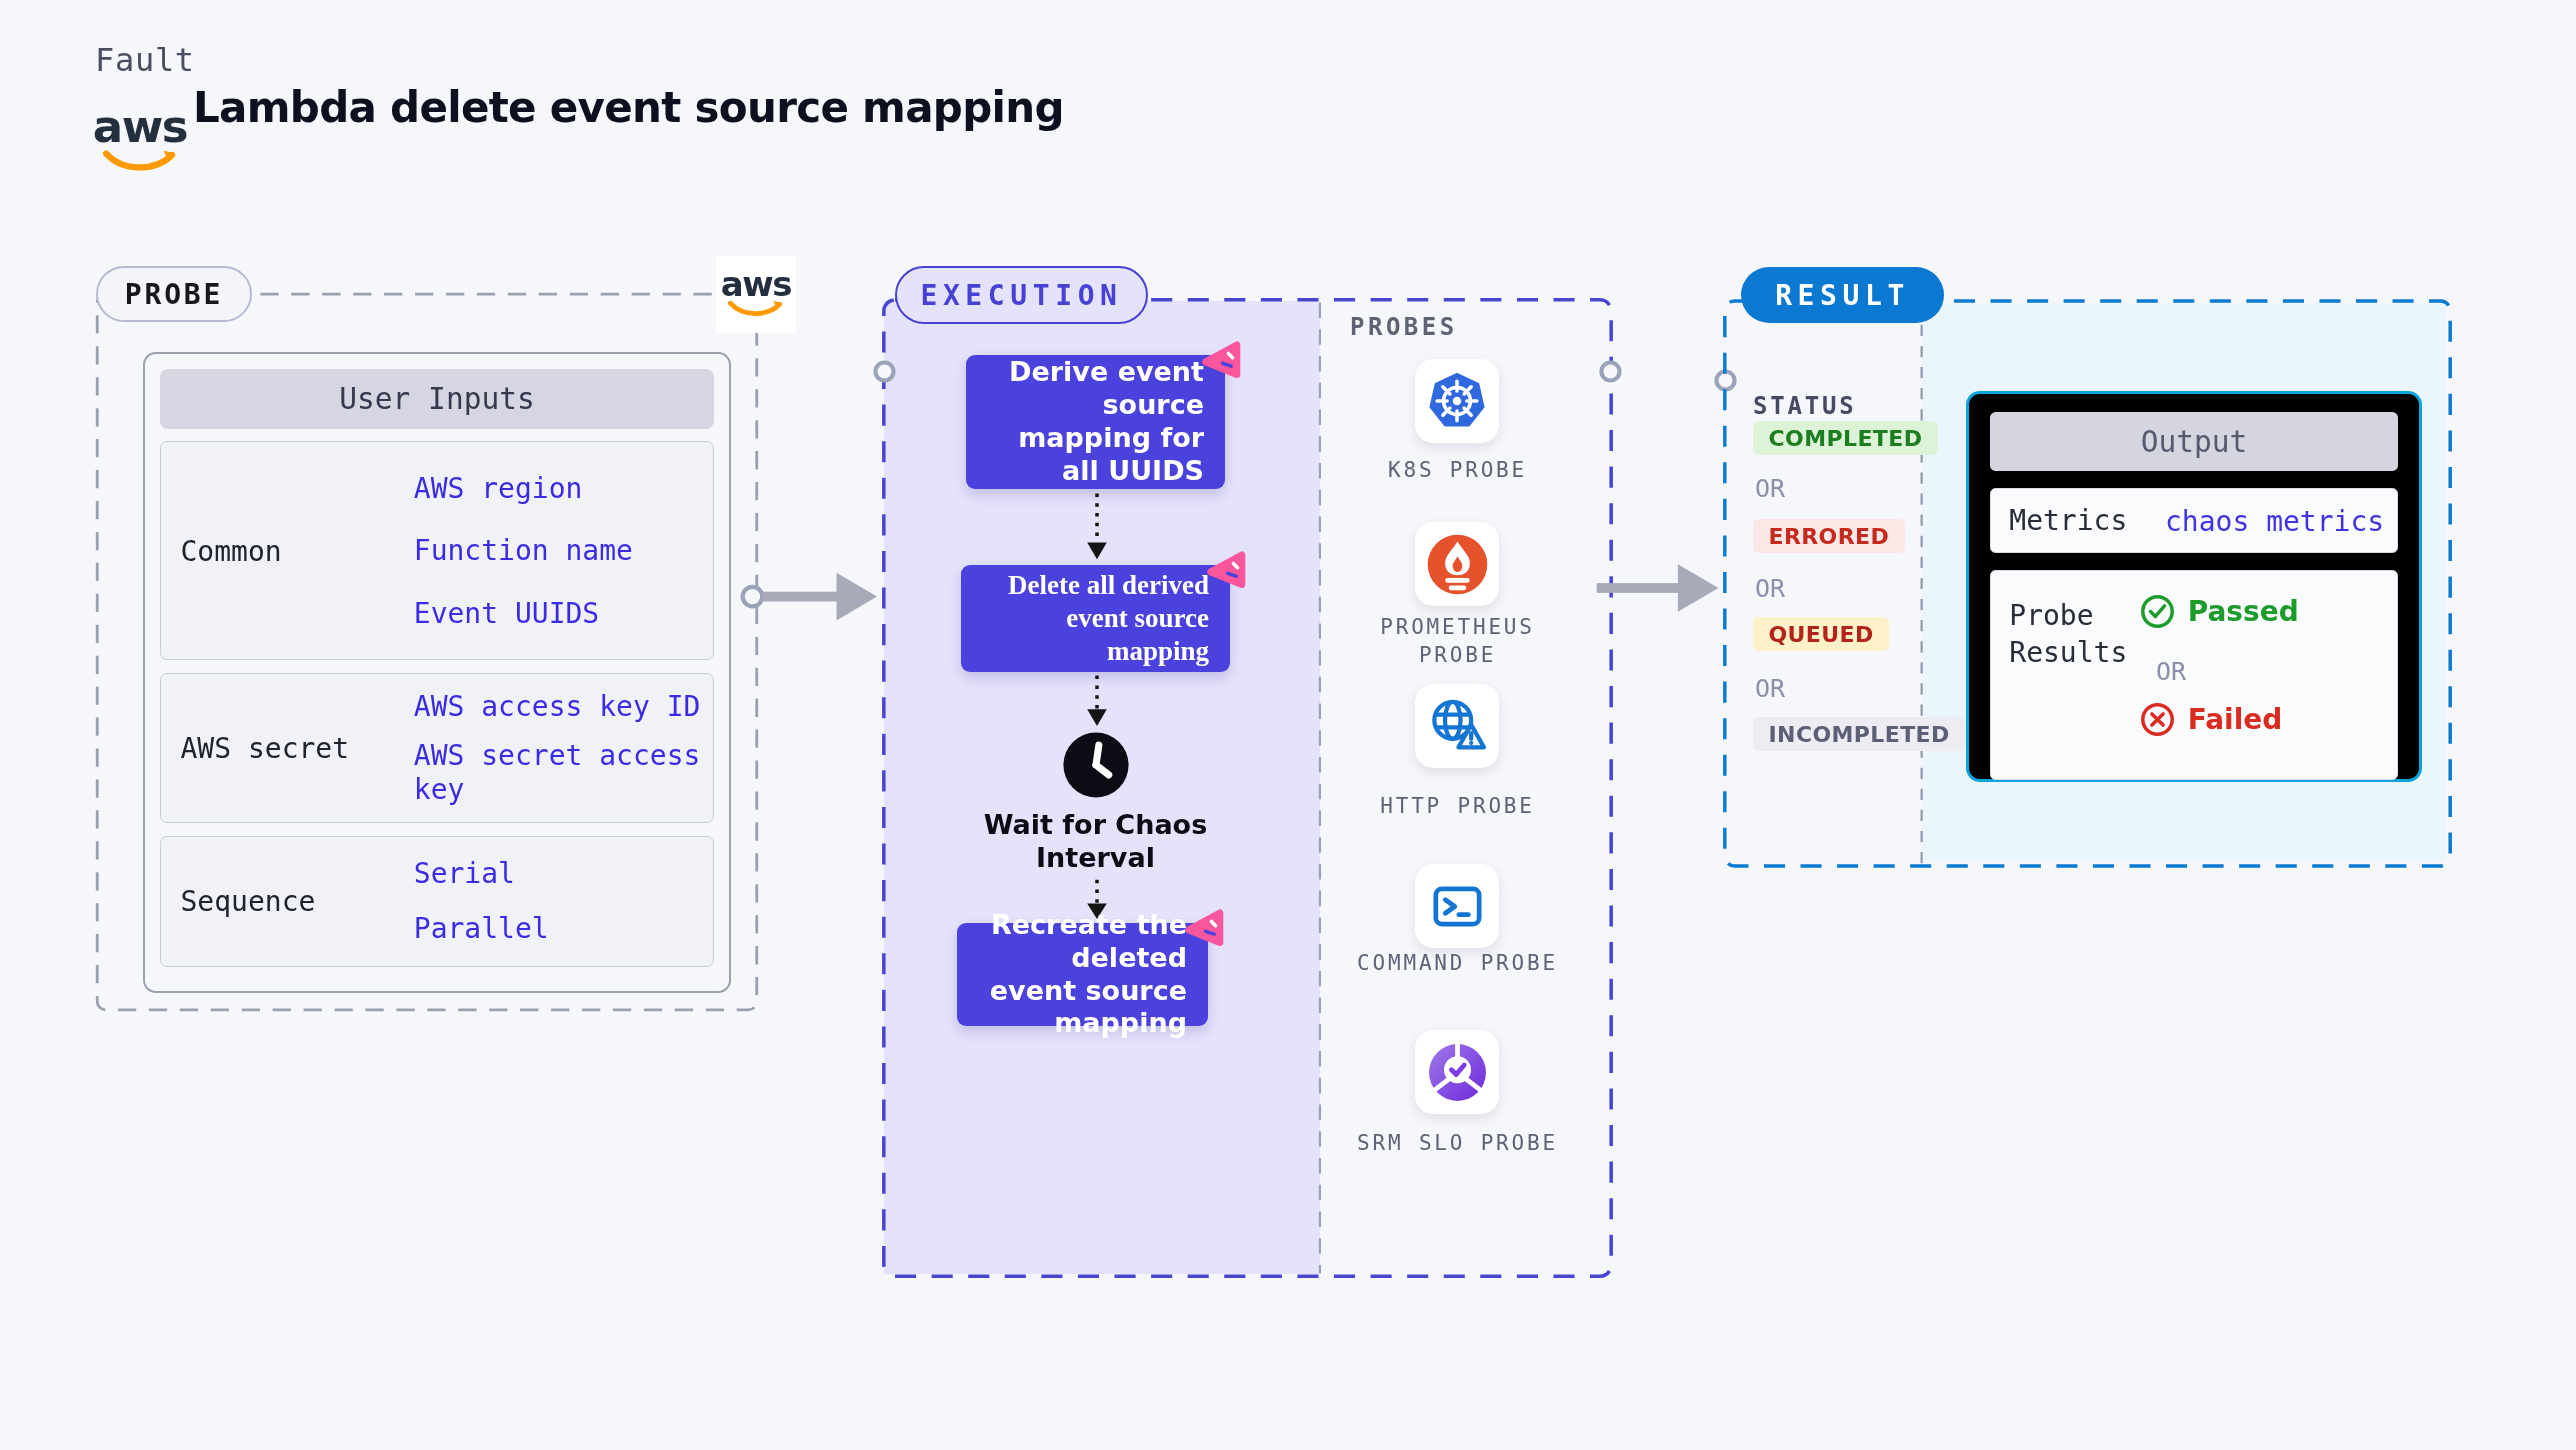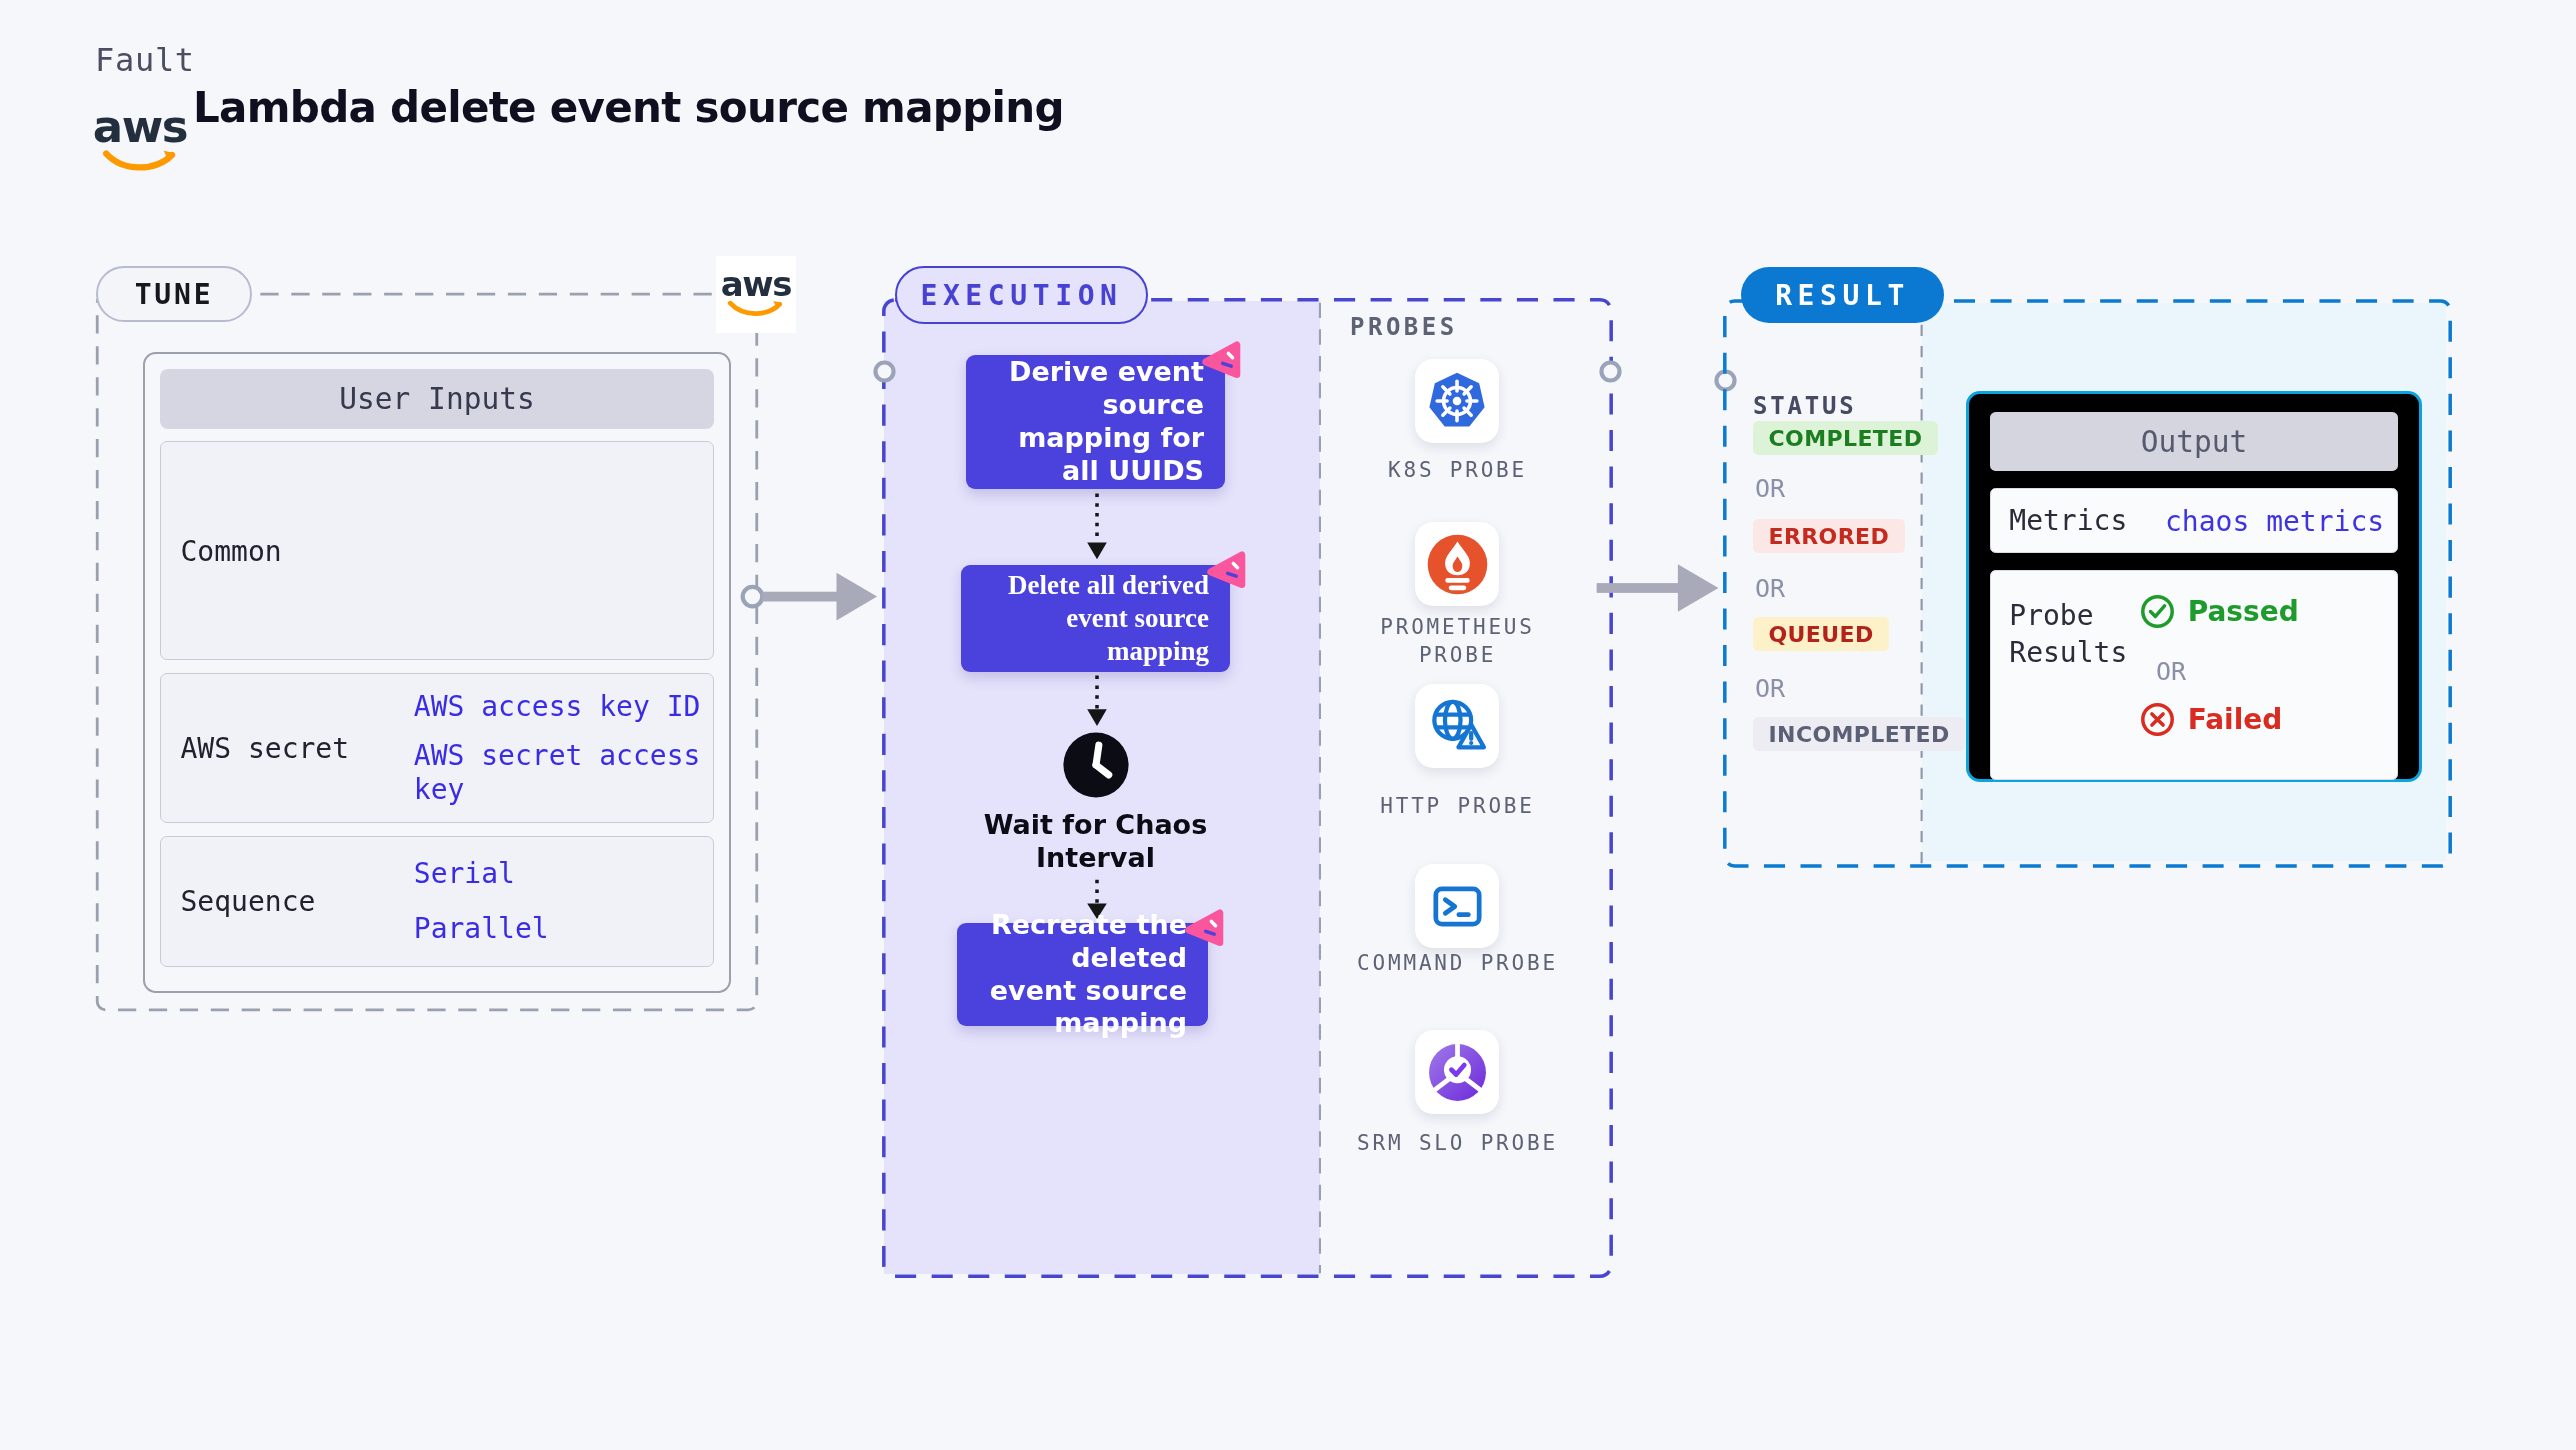--- a/index.html
+++ b/index.html
@@ -97,36 +97,41 @@
     <svg width="77" height="28" viewBox="0 0 110 40">
       <path d="M6 8 C 30 34, 76 34, 100 10" stroke="#FF9900" stroke-width="9" fill="none" stroke-linecap="round"></path>
       <path d="M88 4 L104 7 L96 20 Z" fill="#FF9900"></path>
     </svg>
   </div>
   <div class="abs page-title">Lambda delete event source mapping</div>
 
   <svg class="abs" style="left:95px; top:292px;" width="664" height="720" viewBox="0 0 944 1024">
     <rect x="3" y="3" width="938" height="1018" rx="12" fill="none" stroke="#9aa1ae" stroke-width="4" stroke-dasharray="26 18"></rect>
   </svg>
-  <div class="abs pill tune-pill">TUNE</div>
+  <div class="abs pill tune-pill">PROBE</div>
   <div class="abs tune-aws-badge">
     <div class="aws-logo">
       <span class="aws-word">aws</span>
       <svg width="60" height="21" viewBox="0 0 110 40">
         <path d="M6 8 C 30 34, 76 34, 100 10" stroke="#FF9900" stroke-width="9" fill="none" stroke-linecap="round"></path>
         <path d="M88 4 L104 7 L96 20 Z" fill="#FF9900"></path>
       </svg>
     </div>
   </div>
 
   <div class="abs ui-card">
     <div class="ui-header">User Inputs</div>
 
     <div class="ui-row" style="height:219px;">
       <div class="ui-row-label">Common</div>
+      <div class="ui-links">
+        <span class="ui-link">AWS region</span>
+        <span class="ui-link">Function name</span>
+        <span class="ui-link">Event UUIDS</span>
+      </div>
     </div>
 
     <div class="ui-row" style="height:150px;">
       <div class="ui-row-label">AWS secret</div>
       <div class="ui-links">
         <span class="ui-link">AWS access key ID</span>
         <span class="ui-link">AWS secret access key</span>
       </div>
     </div>
 

